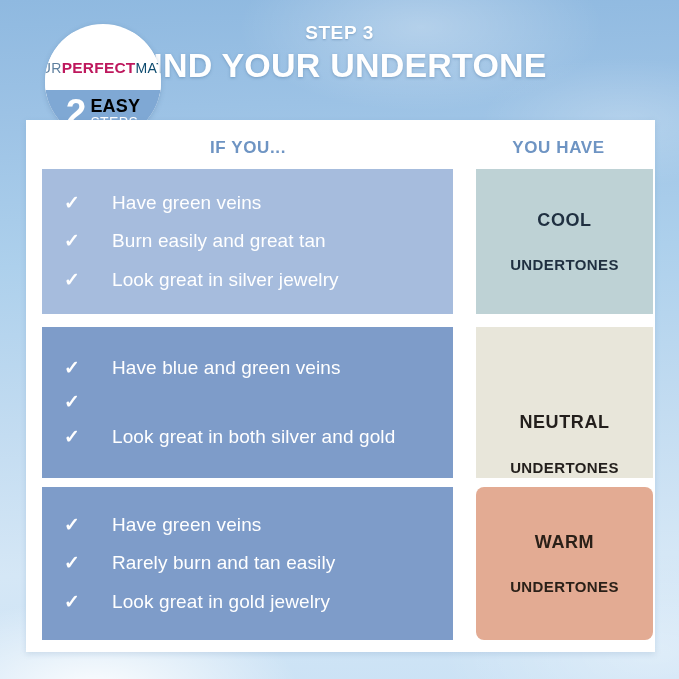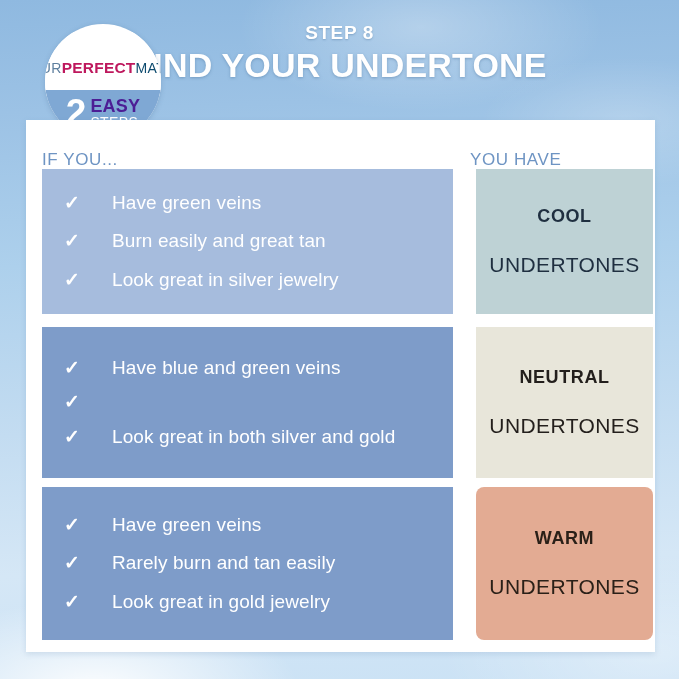--- a/index.html
+++ b/index.html
@@ -61,39 +61,39 @@
     position:absolute; left:0; top:66px; width:116px; height:50px;
     background:#7fa8d4;
     display:flex; align-items:center; justify-content:center;
     padding-bottom:4px;
   }
   #badge-num {
     font-size:37px; font-weight:bold; color:#ffffff; line-height:0.9;
     margin-right:4px;
   }
   #badge-words { display:flex; flex-direction:column; align-items:flex-start; }
-  #badge-words .w1 { font-size:18px; font-weight:bold; color:#4c1d95; line-height:1.0; letter-spacing:0.2px; }
+  #badge-words .w1 { font-size:18px; font-weight:bold; color:#000000; line-height:1.0; letter-spacing:0.2px; }
   #badge-words .w2 { font-size:14px; color:#ffffff; line-height:1.05; letter-spacing:0.4px; }
 
   
   #card {
     position:absolute; left:26px; top:120px;
     width:629px; height:532px;
     background:#ffffff;
     box-shadow:0 2px 6px rgba(90,130,170,0.20);
   }
 
   
   #col-headers {
     position:absolute; left:26px; top:134px; width:629px; height:30px;
   }
   .col-head {
-    position:absolute; top:16px;
-    font-size:17px; font-weight:normal; color:#6e94c3;
-    letter-spacing:0.6px; 
+    position:absolute; top:4px;
+    font-size:17px; font-weight:bold; color:#6e94c3;
+    letter-spacing:0.6px; text-align:center;
   }
   #head-if   { left:16px;  width:412px; }
   #head-have { left:444px; width:177px; }
 
   
   .row { position:absolute; left:42px; width:611px; }
   #row-0 { top:169px; height:145px; }
   #row-1 { top:327px; height:151px; }
   #row-2 { top:487px; height:153px; }
 
@@ -129,29 +129,29 @@
     margin-left:20px;
   }
 
   .swatch {
     position:absolute; top:0; right:0;
     width:177px; height:100%;
     display:flex; flex-direction:column;
     align-items:center; justify-content:center;gap:23px;
   }
   .sw-name  { font-size:18px; font-weight:bold; letter-spacing:0.6px; line-height:1.35; }
-  .sw-under { font-size:21px; font-weight:normal; letter-spacing:0.4px; line-height:1.35; }
+  .sw-under { font-size:15px; font-weight:bold; letter-spacing:0.4px; line-height:1.35; }
 </style>
 </head>
 <body>
 
 <div id="stage">
 
   <div id="header">
-    <div id="step-label">STEP 8</div>
+    <div id="step-label">STEP 3</div>
     <div id="main-title">FIND YOUR UNDERTONE</div>
   </div>
 
   <div id="badge">
     <div id="badge-top" style="background: rgb(255, 255, 255);">
       <div class="b1">YOUR</div>
       <div class="b2">PERFECT</div>
       <div class="b3">MATCH</div>
     </div>
     <div id="badge-bottom" style="background: rgb(127, 168, 212);">
@@ -198,21 +198,21 @@
         <span class="crit-text">Have blue and green veins</span>
       </div>
       <div class="crit-item">
         <span class="check">✓</span>
       </div>
       <div class="crit-item">
         <span class="check">✓</span>
         <span class="crit-text">Look great in both silver and gold</span>
       </div>
     </div>
-    <div class="swatch" style="background: rgb(232, 230, 218); color: rgb(35, 31, 28);">
+    <div class="swatch" style="background: rgb(232, 230, 218); color: rgb(35, 31, 28); justify-content: flex-end;">
       <div class="sw-name">NEUTRAL</div>
       <div class="sw-under">UNDERTONES</div>
     </div>
   </div>
 
   <div class="row" id="row-2">
     <div class="criteria" style="background: rgb(126, 156, 201);">
       <div class="crit-item">
         <span class="check">✓</span>
         <span class="crit-text">Have green veins</span>

